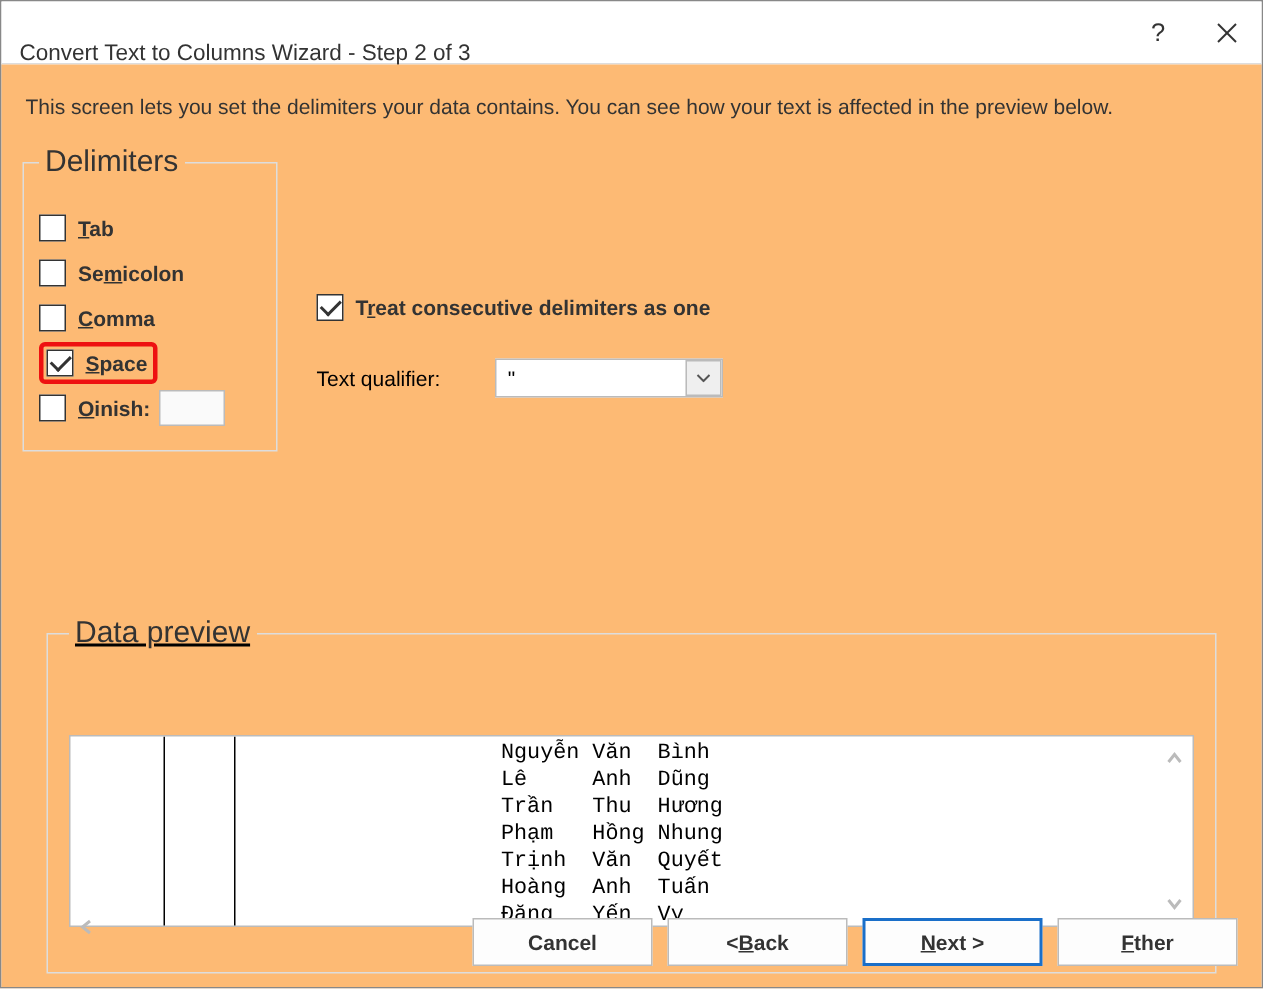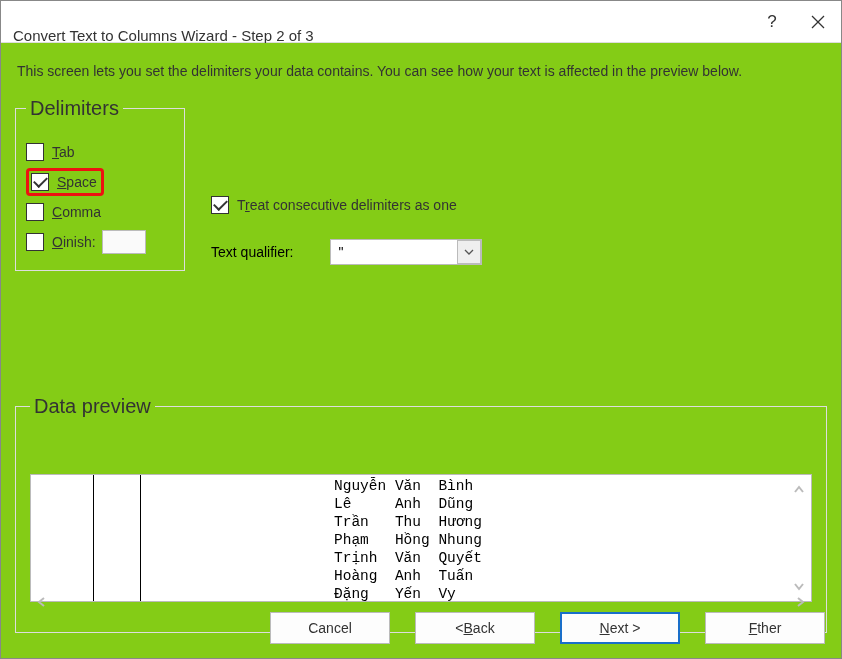--- a/index.html
+++ b/index.html
@@ -32,21 +32,21 @@
   .titlebar .help-btn,
   .titlebar .close-btn {
     width: 46px; height: 42px;
     display: flex; align-items: center; justify-content: center;
     color: #333;
     cursor: pointer;
   }
   .titlebar .help-btn { font-size: 17px; }
   .titlebar .close-btn svg { width: 14px; height: 14px; }
   .body {
-    background: #84cc16;
+    background: #fdba74;
     height: calc(100% - 42px);
     padding: 14px 14px 0 14px;
     position: relative;
   }
   .instruction {
     color: #333;
     font-size: 14px;
     margin: 6px 2px 18px 2px;
   }
   fieldset.delimiters {
@@ -76,20 +76,21 @@
   }
   .chk-box.checked::after {
     content: "";
     width: 11px; height: 6px;
     border-left: 2px solid #333;
     border-bottom: 2px solid #333;
     transform: rotate(-45deg) translate(1px,-1px);
   }
   .chk-label {
     color: #333;
+    font-weight: bold;
   }
   .chk-label .u { text-decoration: underline; }
   .highlight-box {
     border: 3px solid #e11;
     border-radius: 4px;
     padding: 2px 4px 2px 2px;
     display: inline-flex;
     align-items: center;
   }
   .other-input {
@@ -130,22 +131,23 @@
     display: flex; align-items: center; justify-content: center;
     margin: 0;
   }
   .dropdown .dd-btn svg { width: 10px; height: 6px; }
   fieldset.preview {
     position: absolute;
     left: 14px; right: 14px;
     top: 352px;
     height: 238px;
     border: 1px solid #ddd;
-    margin: 0;
+    margin: 16px;
     padding: 24px 2px 10px 14px;
+    text-decoration: underline;
   }
   .preview-box {
     position: absolute;
     left: 14px; right: 14px;
     top: 56px;
     height: 128px;
     border: 1px solid #bbb;
     background: #fff;
     overflow: hidden;
     text-align: center;
@@ -180,21 +182,22 @@
     height: 22px;
     display: flex;
     justify-content: space-between;
     color: #999;
     padding: 0 6px;
   }
   .button-row {
     position: absolute;
     right: 16px; bottom: 14px;
     display: flex;
-    gap: 25px;
+    gap: 10px;
+    font-weight: bold;
   }
   .btn {
     width: 120px; height: 32px;
     border: 1px solid #bbb;
     background: #fdfdfd;
     display: flex; align-items: center; justify-content: center;
     color: #333;
     cursor: pointer;
   }
   .btn.primary {
@@ -223,31 +226,35 @@
     <div class="instruction">This screen lets you set the delimiters your data contains.  You can see how your text is affected in the preview below.</div>
 
     <fieldset class="delimiters">
       <legend>Delimiters</legend>
 
       <div class="chk-row">
         <span class="chk-box"></span>
         <span class="chk-label"><span></span><span class="u">T</span><span>ab</span></span>
       </div>
 
+      <div class="chk-row">
+        <span class="chk-box"></span>
+        <span class="chk-label"><span>Se</span><span class="u">m</span><span>icolon</span></span>
+      </div>
+
+      <div class="chk-row">
+        <span class="chk-box"></span>
+        <span class="chk-label"><span></span><span class="u">C</span><span>omma</span></span>
+      </div>
 
       <div class="chk-row">
         <span class="highlight-box">
           <span class="chk-box checked"></span>
           <span class="chk-label"><span></span><span class="u">S</span><span>pace</span></span>
         </span>
-      </div>
-
-      <div class="chk-row">
-        <span class="chk-box"></span>
-        <span class="chk-label"><span></span><span class="u">C</span><span>omma</span></span>
       </div>
 
       <div class="chk-row">
         <span class="chk-box"></span>
         <span class="chk-label"><span></span><span class="u">O</span><span>inish:</span></span>
         <span class="other-input"></span>
       </div>
     </fieldset>
 
     <div class="right-opts">

